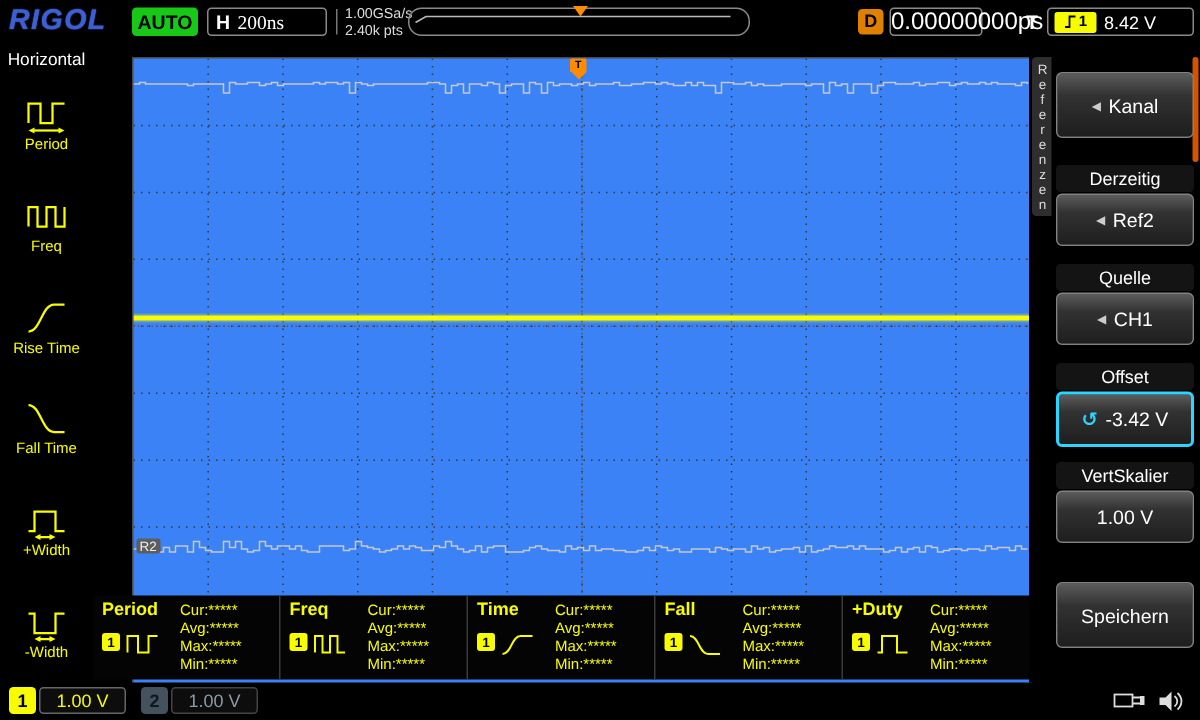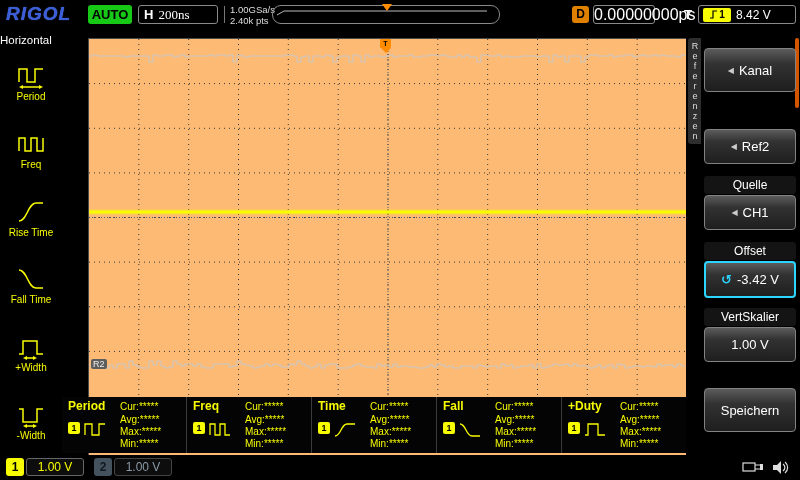--- a/index.html
+++ b/index.html
@@ -21,28 +21,28 @@
   .preview-marker { left:382px; top:4px; width:0; height:0; border-left:5px solid transparent; border-right:5px solid transparent; border-top:7px solid #ff8c00; }
   .d-badge { left:572px; top:6px; width:17px; height:17px; background:#e08000; color:#000; font-weight:bold; font-size:12px; text-align:center; line-height:17px; border-radius:3px; }
   .d-value { left:593px; top:5px; width:62px; height:19px; border:1px solid #8a8a8a; border-radius:3px; color:#fff; font-size:16px; text-align:right; line-height:17px; }
   .t-label { left:684px; top:7px; color:#fff; font-weight:bold; font-size:13px; }
   .t-box { left:698px; top:5px; width:98px; height:19px; border:1px solid #8a8a8a; border-radius:3px; display:flex; align-items:center; gap:5px; padding:0 4px; }
   .t-src { width:28px; height:14px; background:#f8fc00; border-radius:2px; display:flex; align-items:center; justify-content:center; gap:1px; color:#000; font-size:10px; font-weight:bold; }
   .t-level { color:#fff; font-size:12px; }
 
   
   #left-sidebar { position:absolute; left:0; top:30px; width:62px; height:425px; display:flex; flex-direction:column; }
-  .sb-title { color:#fff; font-size:11.5px; padding:4px 0 2px; flex:none; }
+  .sb-title { color:#fff; font-size:11.5px; text-align:center; padding:4px 0 2px; flex:none; }
   .sb-item { flex:1; display:flex; flex-direction:column; align-items:center; justify-content:center; cursor:pointer; }
   .sb-label { color:#f8fc00; font-size:10px; margin-top:1px; white-space:nowrap; }
   .sb-icon path, .sb-icon line { stroke:#f8fc00; fill:none; stroke-width:1.5; }
   .sb-icon polygon { fill:#f8fc00; }
 
   
-  #screen { position:absolute; left:88px; top:38px; width:600px; height:425px; border:1px solid #4a4a4a; background:#fdba74; }
+  #screen { position:absolute; left:88px; top:38px; width:600px; height:425px; border:1px solid #4a4a4a; background:#3b82f6; }
   .trig-marker { position:absolute; left:291px; top:0; width:11px; }
   .trig-box { width:11px; height:9px; background:#ff8c00; color:#000; font-size:7px; font-weight:bold; text-align:center; line-height:9px; border-radius:1px; }
   .trig-tri { width:0; height:0; margin-left:0.5px; border-left:5px solid transparent; border-right:5px solid transparent; border-top:5px solid #ff8c00; }
   .ref-marker { position:absolute; left:2px; top:320px; background:#5d5d5d; color:#eee; font-size:9px; padding:0 2px; border-radius:2px; }
 
   
   #meas-bar { position:absolute; left:62px; top:397px; width:624px; height:56px; display:flex; background:#040404; }
   .meas-panel { flex:1; padding:2px 4px 0 6px; overflow:hidden; }
   .meas-panel + .meas-panel { border-left:1px solid #3a3a3a; }
   .mp-top { display:flex; align-items:baseline; }
@@ -311,20 +311,21 @@
 
   <aside id="right-menu">
     <div class="menu-tab">Referenzen</div>
     <div class="scroll-ind"></div>
 
     <div class="mbtn" style="top:18px; height:44px;" role="button">
       <span class="arr">◀</span>
       <span>Kanal</span>
     </div>
 
+    <div class="mlabel" style="top:80px;">Derzeitig</div>
     <div class="mbtn" style="top:99px; height:35px;" role="button">
       <span class="arr">◀</span>
       <span>Ref2</span>
     </div>
 
     <div class="mlabel" style="top:146px;">Quelle</div>
     <div class="mbtn" style="top:165px; height:35px;" role="button">
       <span class="arr">◀</span>
       <span>CH1</span>
     </div>

